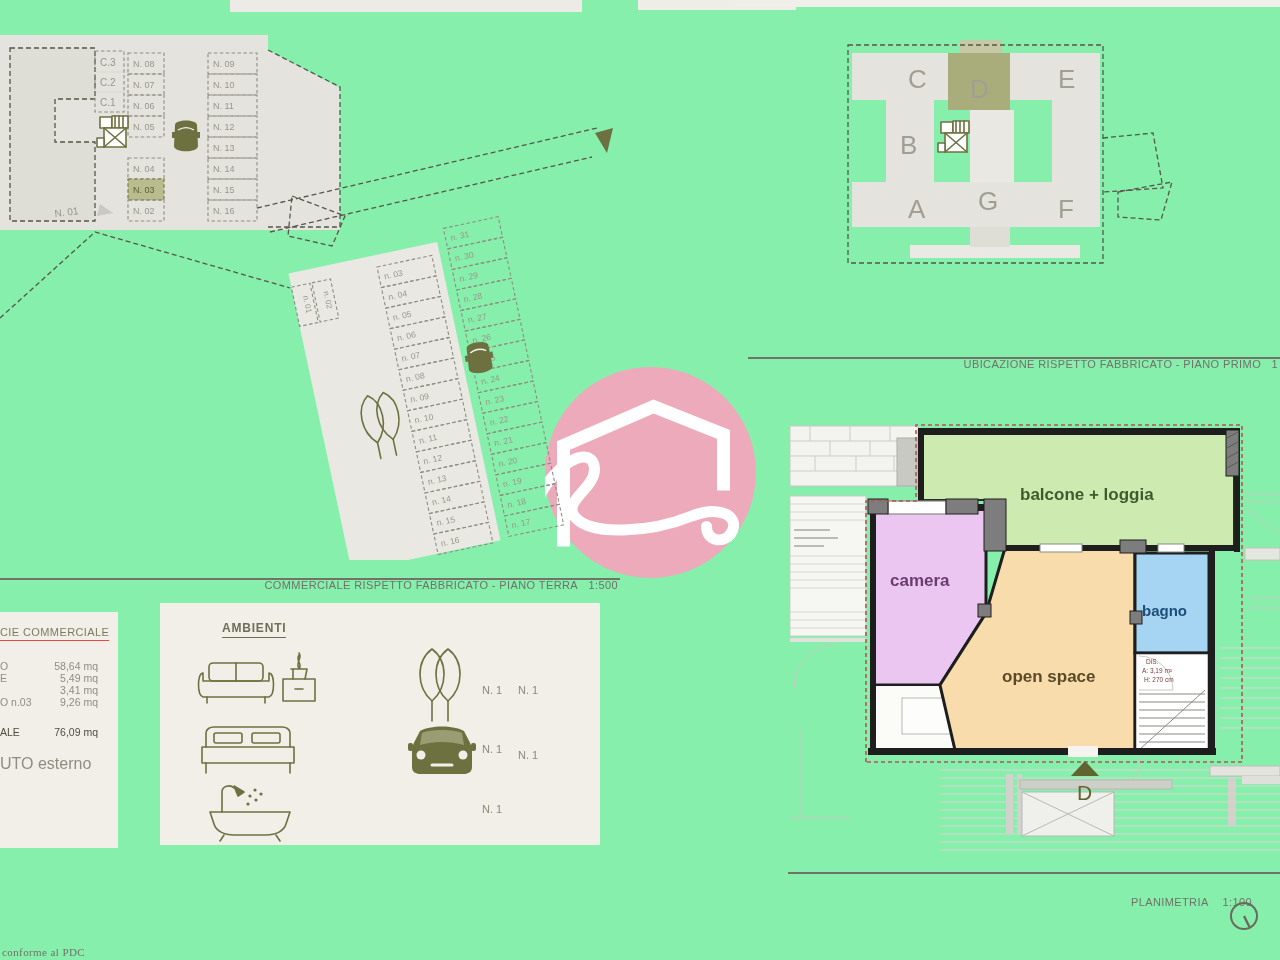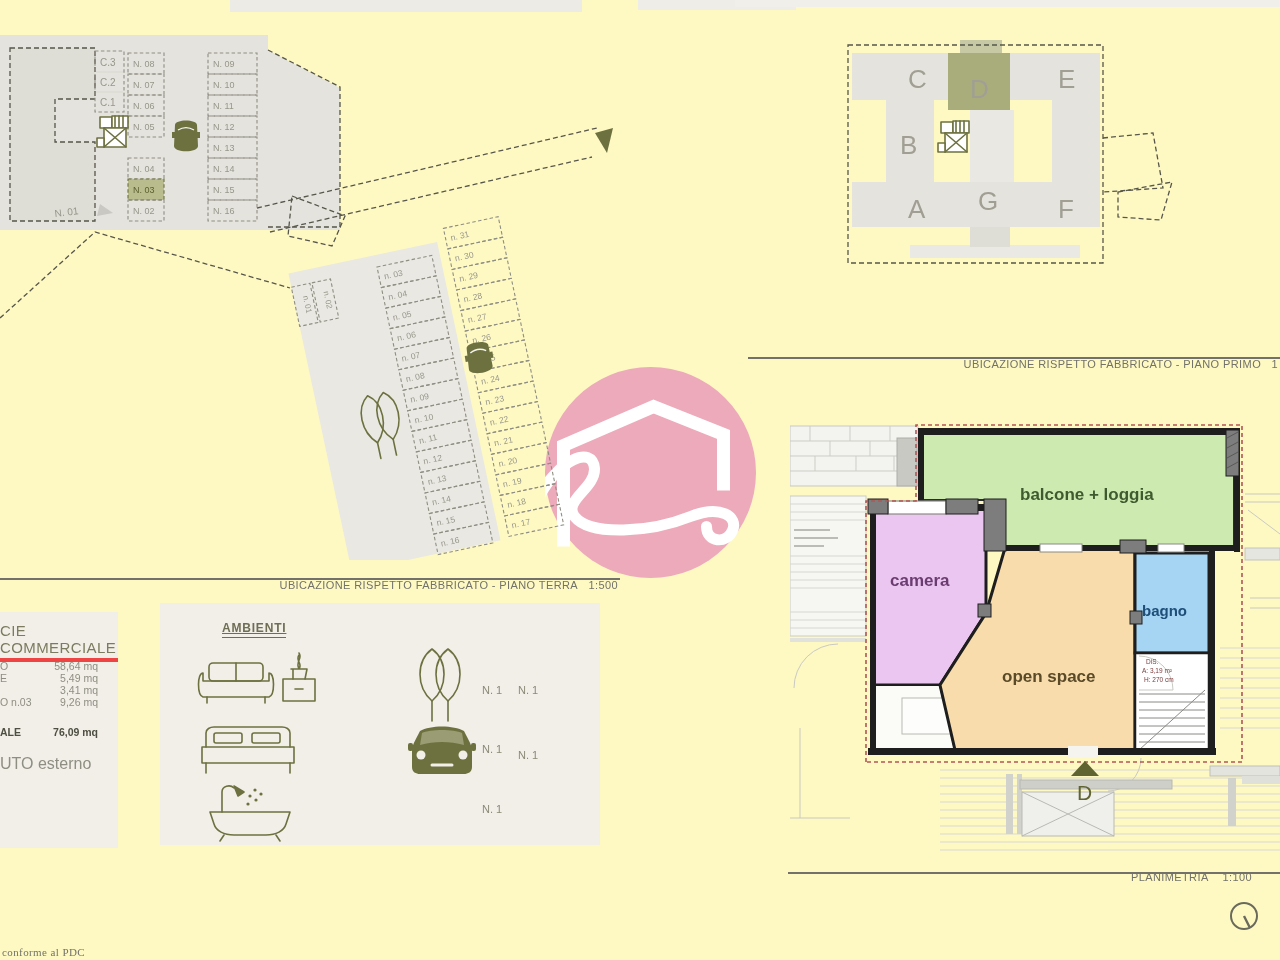--- a/index.html
+++ b/index.html
@@ -1,39 +1,39 @@
 <!DOCTYPE html>
 <html><head>
 <meta charset="utf-8">
 <style>
   html,body{margin:0;padding:0;}
   body{font-family:"Liberation Sans", sans-serif;}
-  #canvas{position:relative;width:1280px;height:960px;background:#fef9c3;overflow:hidden;}
+  #canvas{position:relative;width:1280px;height:960px;background:#86efac;overflow:hidden;}
   .abs{position:absolute;}
   svg text{font-family:"Liberation Sans", sans-serif;}
   
   .mass{fill:#e4e3dd;}
   .mass2{fill:#deddd6;}
   .dashline{fill:none;stroke:#57564a;stroke-width:1.3;stroke-dasharray:5,3;}
   .stall{fill:none;stroke:#8f8e83;stroke-width:1.1;stroke-dasharray:3.5,2.4;}
   .stall.hl{fill:#b9bc8c;stroke:#6d7140;}
   .stall-label{fill:#97968b;}
   .stall-label.hl-t{fill:#5c6030;}
   .clabel{fill:#97968b;font-size:10px;}
   .unit-letter{fill:#a19f94;font-size:26px;}
   .olive-stroke{fill:none;stroke:#6d7140;stroke-width:1.6;stroke-linecap:round;stroke-linejoin:round;}
   .faint{stroke:#c9c9c3;stroke-width:1;fill:none;}
   
   .caption{position:absolute;color:#72716a;font-size:11px;letter-spacing:.4px;white-space:nowrap;margin-top:16px;}
   .rule{position:absolute;height:2px;background:#73726a;}
   
   .panel{position:absolute;background:#f1efe8;}
-  .tbl-head{color:#7c7b60;font-size:15px;letter-spacing:.4px;border-bottom:4px solid #ef4444;display:inline-block;padding-bottom:2px;}
+  .tbl-head{color:#7c7b60;font-size:11px;letter-spacing:.4px;border-bottom:1px solid #ef4444;display:inline-block;padding-bottom:2px;}
   .tbl-row{display:flex;justify-content:space-between;width:98px;color:#8f8e82;font-size:10.5px;line-height:12px;}
-  .tbl-row.total{color:#4f4e42;font-weight:bold;margin-top:18px;}
+  .tbl-row.total{color:#4f4e42;font-weight:normal;margin-top:18px;}
   .tbl-note{color:#8f8e82;font-size:16px;margin-top:17px;}
   .amb-head{color:#6f6e55;font-size:12px;font-weight:bold;letter-spacing:.8px;border-bottom:1.2px solid #6f6e55;display:inline-block;padding-bottom:2px;}
   .n1{position:absolute;color:#8b8a78;font-size:11px;}
   
   #watermark{position:absolute;left:545px;top:367px;width:211px;height:211px;border-radius:50%;background:#edaaba;}
   
   .wall{fill:#1e1e1e;}
   .pillar{fill:#7d7d7d;stroke:#1e1e1e;stroke-width:1;}
   .room-label{font-weight:600;}
   .reddash{fill:none;stroke:#b25555;stroke-width:1.6;stroke-dasharray:4,3;}
@@ -253,30 +253,30 @@
         <line x1="140" y1="101" x2="140" y2="113"></line>
         <line x1="144" y1="101" x2="144" y2="113"></line>
       <rect x="125" y="113" width="22" height="19" fill="#ffffff"></rect>
       <line x1="125" y1="113" x2="147" y2="132"></line>
         <line x1="147" y1="113" x2="125" y2="132"></line>
       <rect x="118" y="123" width="7" height="9" fill="#ffffff"></rect>
     </g>
   </svg>
 
   <div class="caption" style="right:662px;top:563px;">
-    <span>UBICAZIONE RISPETTO FABBRICATO - PIANO TERRA</span>&nbsp;&nbsp;&nbsp;<span>1:500</span>
+    <span>COMMERCIALE RISPETTO FABBRICATO - PIANO TERRA</span>&nbsp;&nbsp;&nbsp;<span>1:500</span>
   </div>
   <div class="rule" style="left:0;top:578px;width:620px;"></div>
 
   <div class="caption" style="right:2px;top:342px;">
     <span>UBICAZIONE RISPETTO FABBRICATO - PIANO PRIMO</span>&nbsp;&nbsp;&nbsp;<span>1</span>
   </div>
   <div class="rule" style="left:748px;top:357px;width:532px;"></div>
 
-  <div class="caption" style="right:28px;top:855px;text-align:center;">
+  <div class="caption" style="right:28px;top:880px;text-align:center;">
     <span>PLANIMETRIA</span>&nbsp;&nbsp;&nbsp;&nbsp;<span>1:100</span>
   </div>
   <div class="rule" style="left:788px;top:872px;width:492px;"></div>
 
   <div class="caption" style="left:2px;top:930px;font-family:Liberation Serif, serif;">conforme al PDC</div>
 
   <div class="panel" style="left:0;top:612px;width:118px;height:236px;">
     <div style="position:absolute;left:0;top:10px;">
       <span class="tbl-head">CIE COMMERCIALE</span>
     </div>
@@ -299,21 +299,21 @@
         </div>
       <div class="tbl-row total">
           <span>ALE</span>
           <span>76,09 mq</span>
         </div>
       <div class="tbl-note">UTO esterno</div>
     </div>
   </div>
 
   <div class="panel" style="left:160px;top:603px;width:440px;height:242px;">
-    <span class="amb-head" style="position:absolute;left:62px;top:18px;text-decoration:underline;">AMBIENTI</span>
+    <span class="amb-head" style="position:absolute;left:62px;top:18px;">AMBIENTI</span>
 
     <svg class="abs" style="left:35px;top:48px;" width="130" height="68" viewBox="0 0 130 68">
       <g class="olive-stroke" stroke-width="2.4">
         <rect x="14" y="12" width="54" height="18" rx="4"></rect>
           <line x1="41" y1="12" x2="41" y2="30"></line>
         <path d="M8,22 C2,22 2,44 8,46 L74,46 C80,44 80,22 74,22 L74,30 L8,30 Z" fill="none"></path>
         <line x1="12" y1="46" x2="12" y2="52"></line>
           <line x1="70" y1="46" x2="70" y2="52"></line>
         <rect x="88" y="28" width="32" height="22"></rect>
           <line x1="100" y1="38" x2="108" y2="38"></line>

